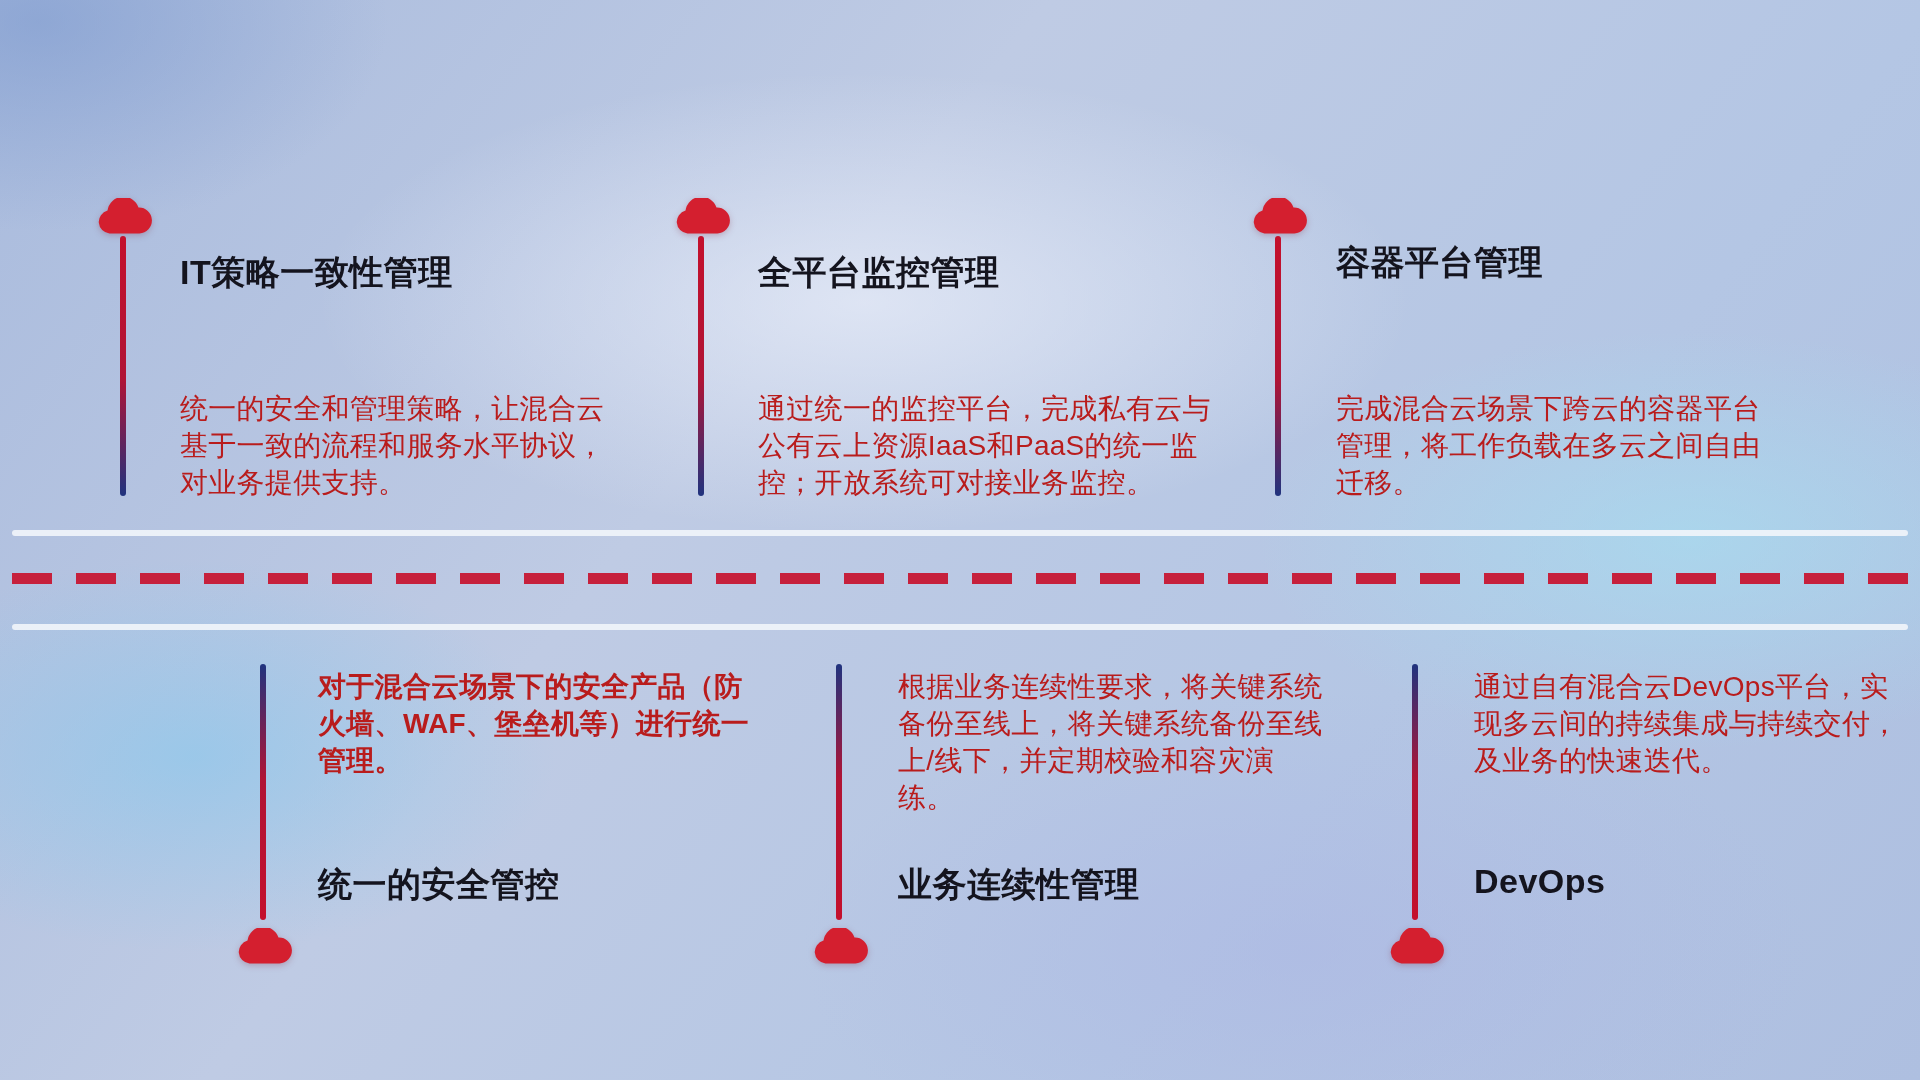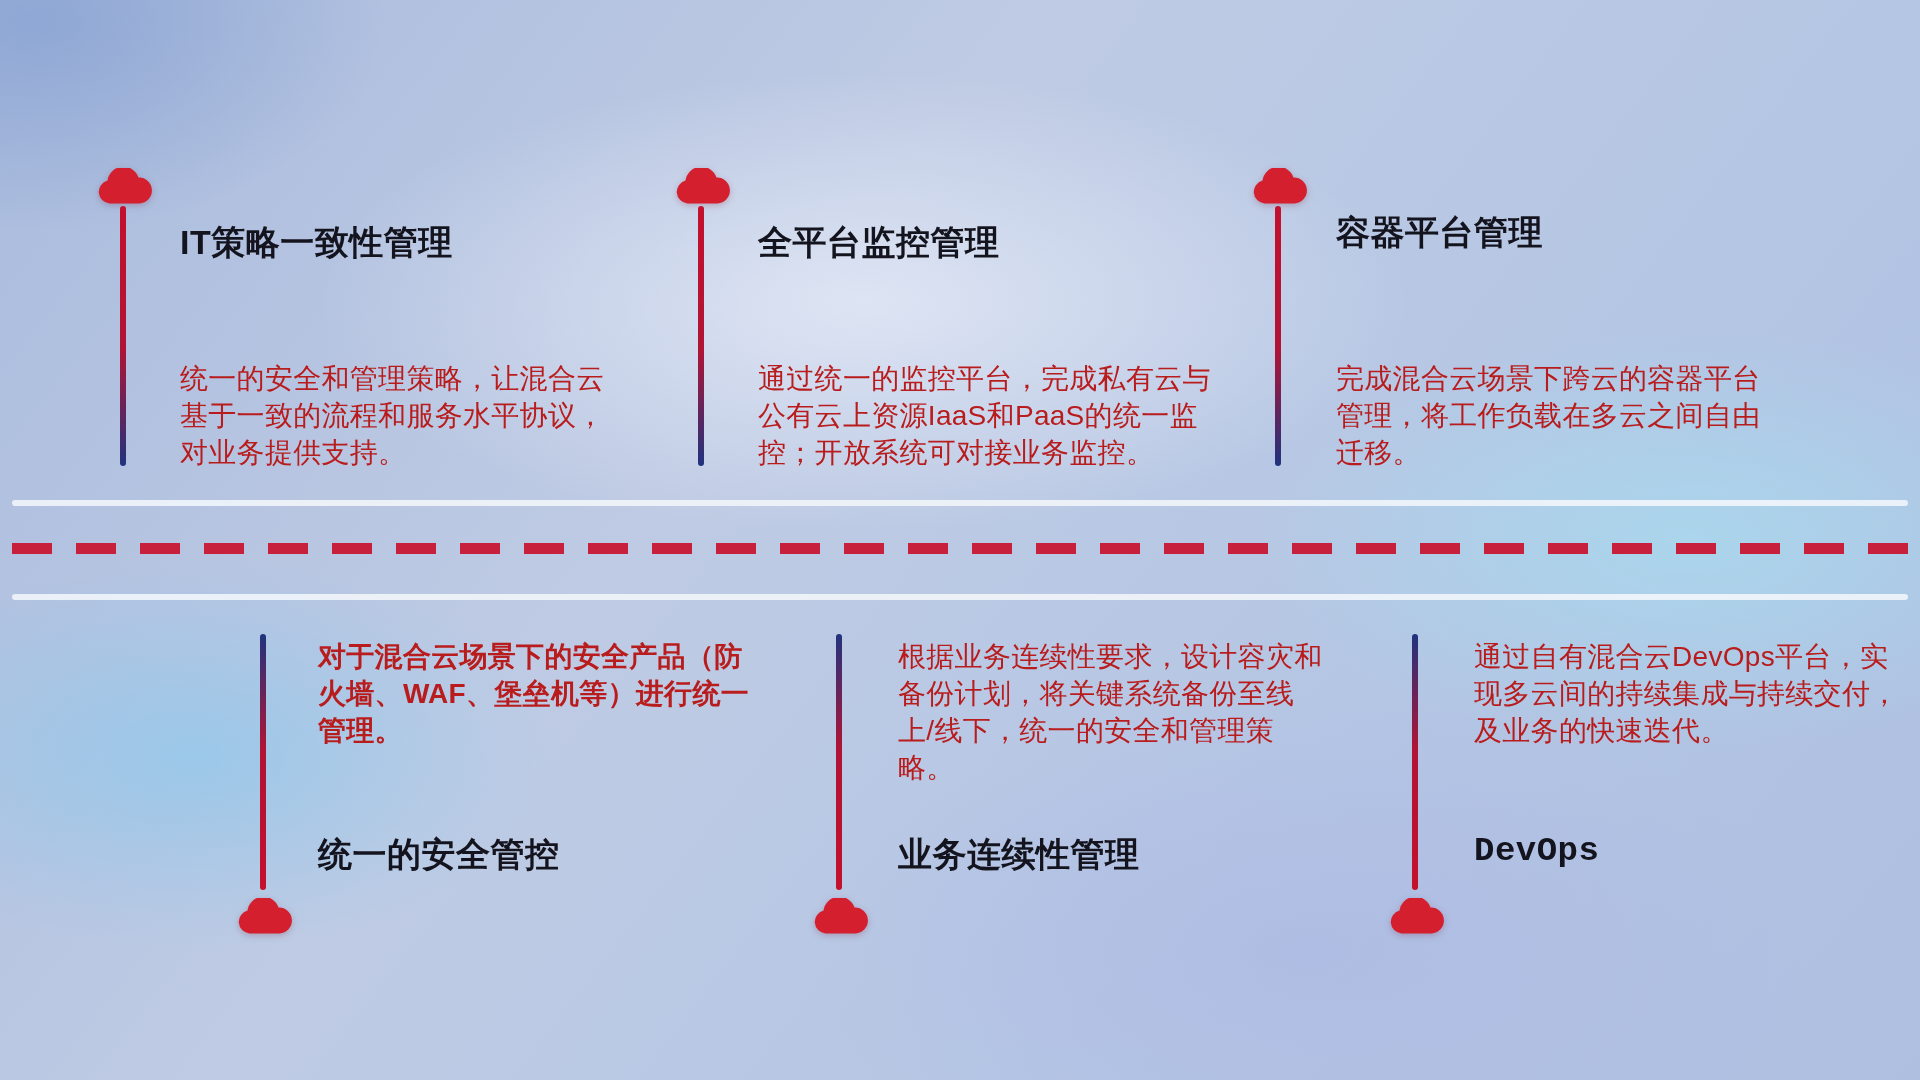--- a/index.html
+++ b/index.html
@@ -7,21 +7,21 @@
     width:1920px;height:1080px;overflow:hidden;position:relative;
     font-family:"Liberation Sans","DejaVu Sans",sans-serif;
     background:
       radial-gradient(ellipse 620px 300px at 88% 50%, rgba(165,225,242,.60), transparent 70%),
       radial-gradient(ellipse 520px 280px at 10% 70%, rgba(130,200,238,.55), transparent 70%),
       radial-gradient(ellipse 760px 320px at 45% 28%, rgba(238,242,252,.65), transparent 72%),
       radial-gradient(ellipse 700px 360px at 68% 88%, rgba(172,182,228,.55), transparent 72%),
       radial-gradient(ellipse 500px 300px at 2% 2%, rgba(120,150,205,.55), transparent 70%),
       linear-gradient(128deg,#a9bbdd 0%,#bfcbe4 38%,#b4c6e4 70%,#aebfe0 100%);
   }
-  .stage{position:absolute;inset:0;}
+  .stage{position:absolute;inset:0;margin-top:30px;}
 
   
   .rule-solid{
     position:absolute;left:12px;right:12px;height:6px;border-radius:3px;
   }
   .rule-dashed{
     position:absolute;left:12px;right:12px;height:11px;
   }
 
   
@@ -93,28 +93,28 @@
     <div class="title" style="left:318px;top:832px;text-align:center;">统一的安全管控</div>
   </div>
 
   <div class="item">
     <div class="connector up" style="left:836px;top:634px;height:256px;"></div>
     <div class="cloud" style="left:810px;top:898px;">
       <svg viewBox="0 0 60 38">
           <path fill="#d41f2f" d="M47 36 H16 A12 12 0 0 1 14 12.4 A16.5 16.5 0 0 1 46 9.2 A11.6 11.6 0 0 1 47 36 Z"></path>
         </svg>
     </div>
-    <div class="desc" style="left:898px;top:638px;width:430px;">根据业务连续性要求，设计容灾和备份计划，将关键系统备份至线上/线下，统一的安全和管理策略。</div>
+    <div class="desc" style="left:898px;top:638px;width:430px;">根据业务连续性要求，将关键系统备份至线上，将关键系统备份至线上/线下，并定期校验和容灾演练。</div>
     <div class="title" style="left:898px;top:832px;text-align:center;">业务连续性管理</div>
   </div>
 
   <div class="item">
     <div class="connector up" style="left:1412px;top:634px;height:256px;"></div>
     <div class="cloud" style="left:1386px;top:898px;">
       <svg viewBox="0 0 60 38">
           <path fill="#d41f2f" d="M47 36 H16 A12 12 0 0 1 14 12.4 A16.5 16.5 0 0 1 46 9.2 A11.6 11.6 0 0 1 47 36 Z"></path>
         </svg>
     </div>
     <div class="desc" style="left:1474px;top:638px;width:440px;">通过自有混合云DevOps平台，实现多云间的持续集成与持续交付，及业务的快速迭代。</div>
-    <div class="title" style="left:1474px;top:832px;font-family:Liberation Mono, monospace;">DevOps</div>
+    <div class="title" style="left:1474px;top:832px;">DevOps</div>
   </div>
 
 </div>
 
 </body></html>

